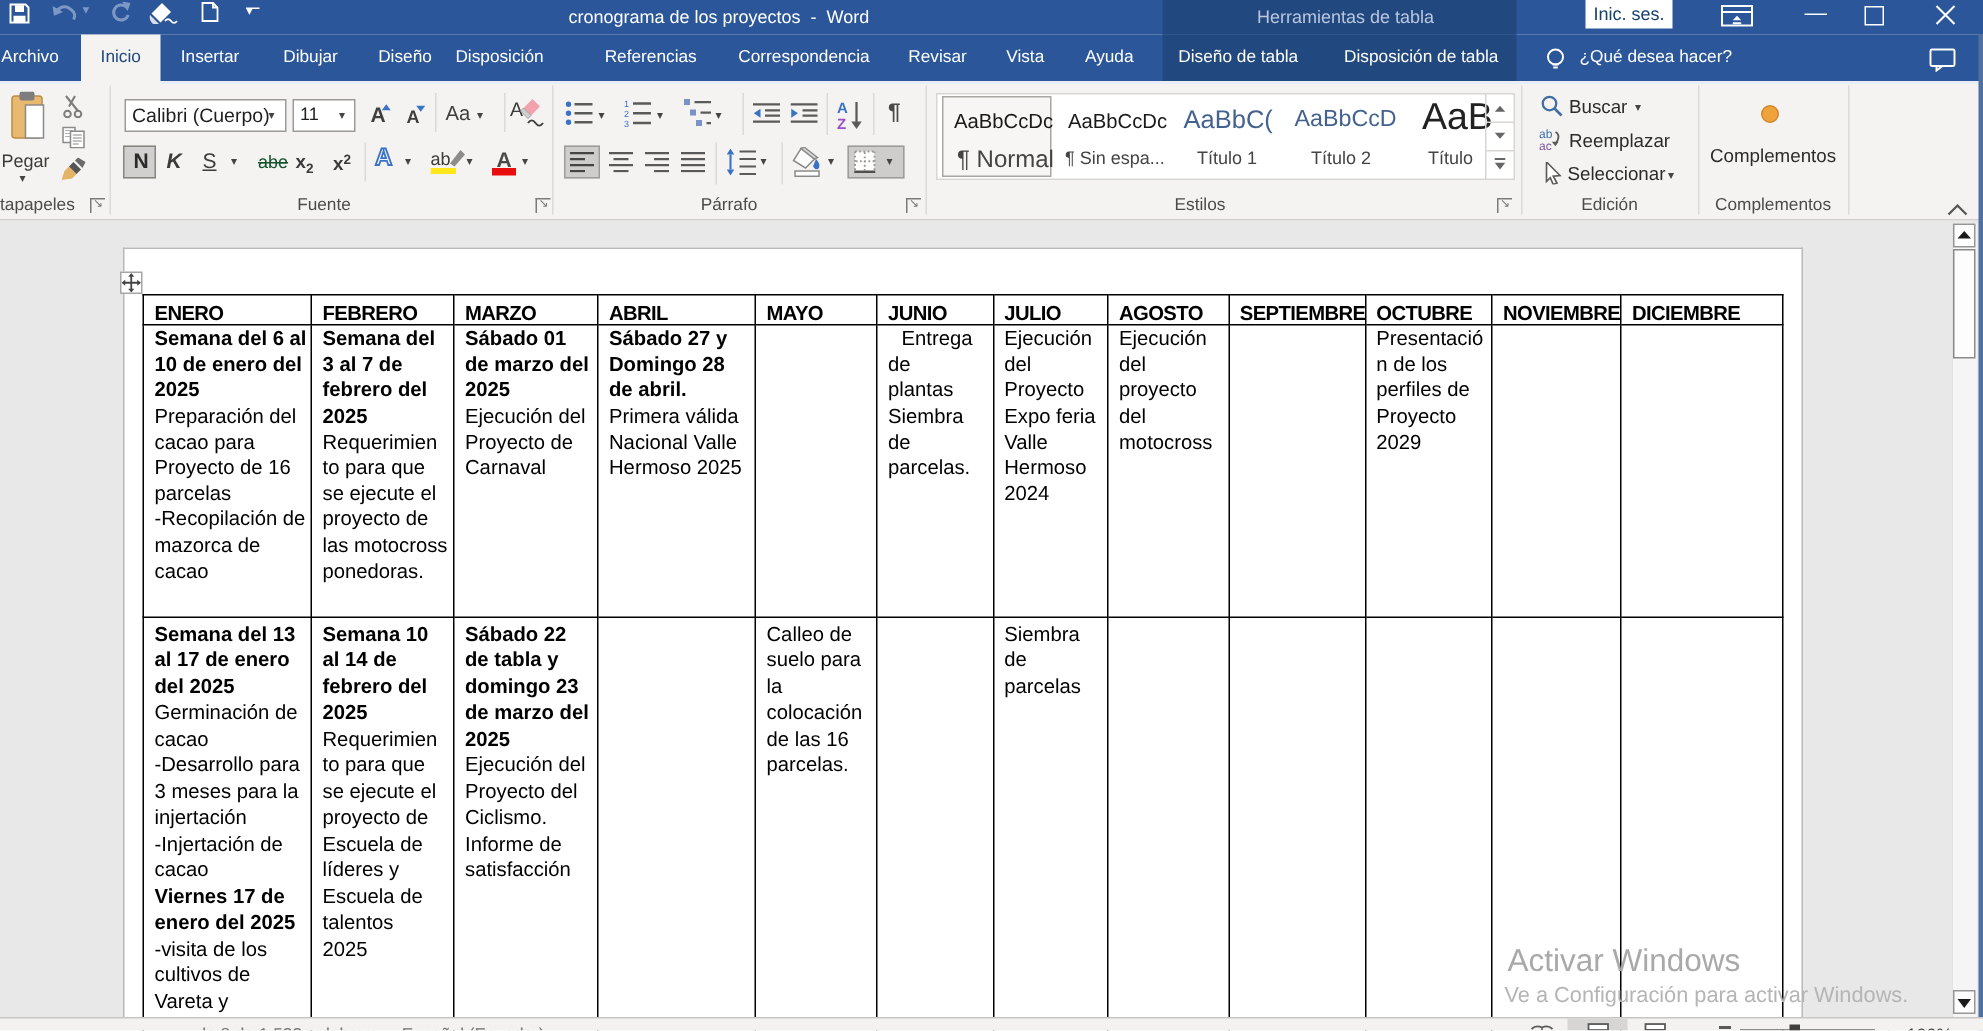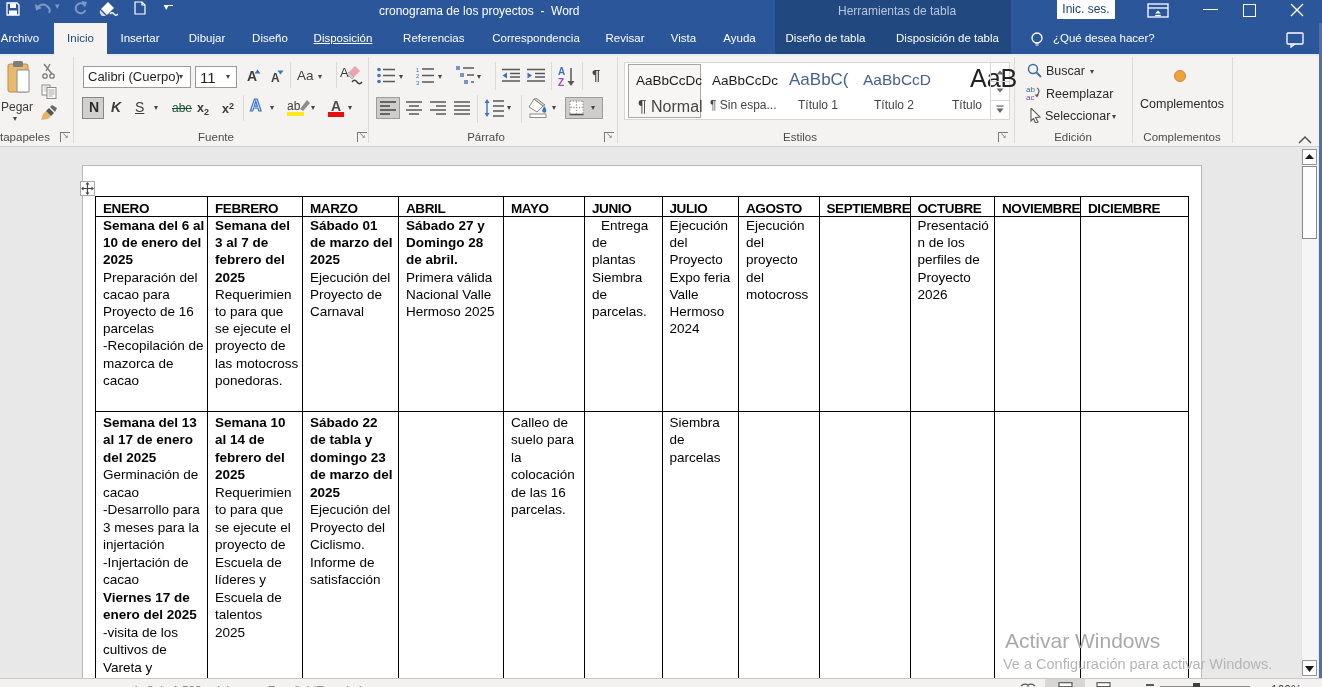--- a/index.html
+++ b/index.html
@@ -83,21 +83,21 @@
     </svg>
 
   <div class="abs" id="tabrow"></div>
   <div class="abs ctx" style="left:775px; top:23px; width:236px; height:31px;"></div>
   <div class="abs" style="left:54px; top:23px; width:53px; height:33px; background:#f4f3f1; z-index:3;"></div>
   <div class="abs tabtxt" style="left:-4px; width:48px;">Archivo</div>
   <div class="abs tabtxt" style="left:50.5px; width:60px; color:#20497e; z-index:4;">Inicio</div>
   <div class="abs tabtxt" style="left:100.0px; width:80px;">Insertar</div>
   <div class="abs tabtxt" style="left:167.0px; width:80px;">Dibujar</div>
   <div class="abs tabtxt" style="left:230.0px; width:80px;">Diseño</div>
-  <div class="abs tabtxt" style="left:293px; width:100px;text-decoration:underline;">Disposición</div>
+  <div class="abs tabtxt" style="left:283px; width:100px;">Disposición</div>
   <div class="abs tabtxt" style="left:383.8px; width:100px;">Referencias</div>
   <div class="abs tabtxt" style="left:476.0px; width:120px;">Correspondencia</div>
   <div class="abs tabtxt" style="left:585.0px; width:80px;">Revisar</div>
   <div class="abs tabtxt" style="left:653.5px; width:60px;">Vista</div>
   <div class="abs tabtxt" style="left:709.5px; width:60px;">Ayuda</div>
   <div class="abs tabtxt" style="left:765.5px; width:120px;">Diseño de tabla</div>
   <div class="abs tabtxt" style="left:1053px; width:120px; text-align:left;">¿Qué desea hacer?</div>
   <div class="abs tabtxt" style="left:877.5px; width:140px;">Disposición de tabla</div>
   <svg class="abs" style="left:1029px; top:31px;" width="16" height="18" viewBox="0 0 16 18">
       <circle cx="8" cy="7" r="5" fill="none" stroke="#fff" stroke-width="1.3"></circle>
@@ -141,21 +141,21 @@
       <path d="M5 6 L8 3 L13 8 L10 11 Z" fill="#555"></path>
       <path d="M9 2 L11 0 L16 3 L14 7 L12 5 Z" fill="#6b6b6b"></path>
     </svg>
   <div class="glabel nw" style="left:-22px; width:76px;">Portapapeles</div>
   <div class="launcher" style="left:60px; top:132px;"></div>
 
   <div class="abs" style="left:83px; top:66px; width:108px; height:22px; background:#fff; border:1px solid #999;"></div>
   <div class="abs nw" style="left:88px; top:69px; font-size:13px; color:#1f1f1f;">Calibri (Cuerpo)</div>
   <div class="abs ddarrow" style="left:179px; top:72px;">▾</div>
   <div class="abs" style="left:195px; top:66px; width:42px; height:22px; background:#fff; border:1px solid #999;"></div>
-  <div class="abs nw" style="left:200px; top:69px; font-size:15px; color:#1f1f1f;">11</div>
+  <div class="abs nw" style="left:200px; top:69px; font-size:12px; color:#1f1f1f;">11</div>
   <div class="abs ddarrow" style="left:226px; top:72px;">▾</div>
   <div class="abs nw" style="left:247px; top:68px; font-size:14px; font-weight:bold; color:#3f3f3f;">A</div>
   <svg class="abs" style="left:254px; top:69px;" width="7" height="5" viewBox="0 0 7 5">
       <path d="M3.5 0.5 L6.5 4.5 H0.5 Z" fill="#3a72c4"></path>
     </svg>
   <div class="abs nw" style="left:271px; top:71px; font-size:12px; font-weight:bold; color:#3f3f3f;">A</div>
   <svg class="abs" style="left:277px; top:70px;" width="7" height="5" viewBox="0 0 7 5">
       <path d="M3.5 4.5 L6.5 0.5 H0.5 Z" fill="#3a72c4"></path>
     </svg>
   <div class="gsep" style="left:290px; top:62px; height:26px;"></div>
@@ -275,21 +275,21 @@
   <div class="abs" style="left:624px; top:62px; width:386px; height:58px; background:#fff; border:1px solid #d8d6d3;"></div>
   <div class="abs" style="left:628px; top:64px; width:73px; height:54px; background:#f7f6f5; border:1.5px solid #a9a7a4;"></div>
   <div class="abs nw" style="left:636px; top:73px; font-size:13.5px; color:#1a1a1a;">AaBbCcDc</div>
   <div class="abs nw" style="left:638px; top:98px; font-size:16px; color:#444;">¶ Normal</div>
   <div class="abs nw" style="left:712px; top:73px; font-size:13.5px; color:#1a1a1a;">AaBbCcDc</div>
   <div class="abs nw" style="left:710px; top:98px; font-size:12px; color:#444;">¶ Sin espa...</div>
   <div class="abs nw" style="left:789px; top:70px; font-size:17px; color:#44628f;">AaBbC(</div>
   <div class="abs nw" style="left:798px; top:98px; font-size:12px; color:#444;">Título 1</div>
   <div class="abs nw" style="left:863px; top:71px; font-size:15.5px; color:#44628f;">AaBbCcD</div>
   <div class="abs nw" style="left:874px; top:98px; font-size:12px; color:#444;">Título 2</div>
-  <div class="abs nw" style="left:970px; top:64px; font-size:25px; color:#222;">AaB</div>
+  <div class="abs nw" style="left:948px; top:64px; font-size:25px; color:#222;">AaB</div>
   <div class="abs nw" style="left:952px; top:98px; font-size:12px; color:#444;">Título</div>
   <div class="abs" style="left:990px; top:62px; width:20px; height:58px; border-left:1px solid #d8d6d3;"></div>
   <div class="abs" style="left:991px; top:81px; width:19px; border-top:1px solid #d8d6d3;"></div>
   <div class="abs" style="left:991px; top:100px; width:19px; border-top:1px solid #d8d6d3;"></div>
   <svg class="abs" style="left:996px; top:70px;" width="8" height="5" viewBox="0 0 8 5">
       <path d="M4 0.5 L7.5 4.5 H0.5 Z" fill="#666"></path>
     </svg>
   <svg class="abs" style="left:996px; top:88px;" width="8" height="5" viewBox="0 0 8 5">
       <path d="M4 4.5 L7.5 0.5 H0.5 Z" fill="#666"></path>
     </svg>
@@ -426,21 +426,21 @@
                 <div class="ln">proyecto</div>
                 <div class="ln">del</div>
                 <div class="ln">motocross</div>
               </td>
         <td></td>
         <td>
                 <div class="ln">Presentació</div>
                 <div class="ln">n de los</div>
                 <div class="ln">perfiles de</div>
                 <div class="ln">Proyecto</div>
-                <div class="ln">2026</div>
+                <div class="ln">2029</div>
               </td>
         <td></td>
               <td></td>
       </tr>
       <tr style="height:280px;">
         <td>
                 <div class="ln b">Semana del 13</div>
                 <div class="ln b">al 17 de enero</div>
                 <div class="ln b">del 2025</div>
                 <div class="ln">Germinación de</div>

